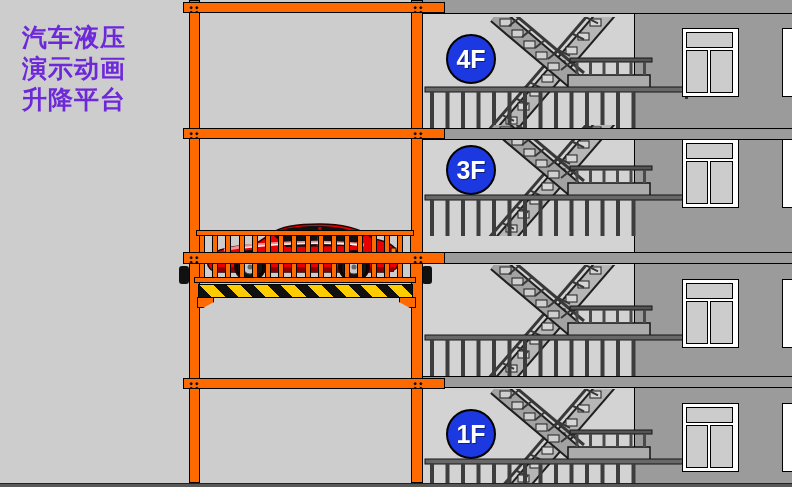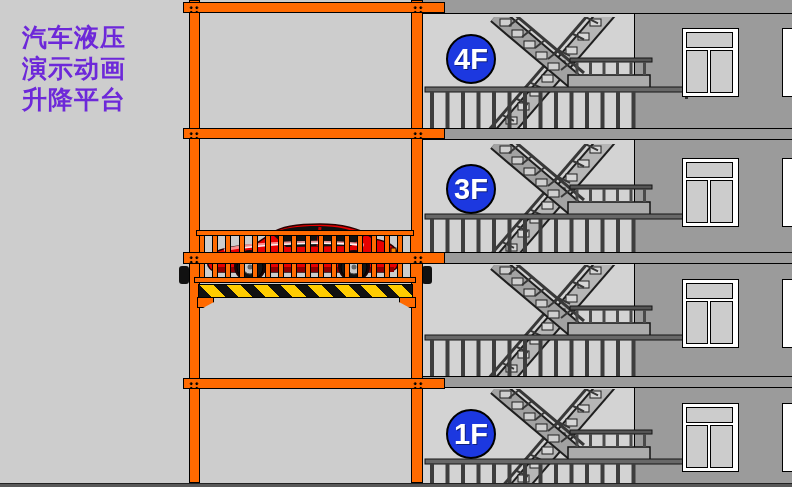--- a/index.html
+++ b/index.html
@@ -20,26 +20,26 @@
   
   #building{left:420px;top:0;width:372px;height:483px;z-index:1;
             background:linear-gradient(90deg,var(--stairwell-gray) 0 215px,var(--wall-gray) 215px);}
   #building .inner-wall-line{left:214px;top:0;width:1px;height:483px;background:#000;}
   .slab{left:420px;width:372px;height:10px;background:var(--slab-gray);
         border-top:1.5px solid #000;border-bottom:1.5px solid #000;z-index:2;}
   #roof-slab{top:0;height:12.5px;border-top:none;}
   #slab-1{top:128px;} #slab-2{top:252px;} #slab-3{top:376px;}
 
   .floor{left:420px;width:372px;overflow:hidden;z-index:2;}
-  #floor-4f{top:14px;height:114px;} #floor-3f{top:144px;height:111px;}
+  #floor-4f{top:14px;height:114px;} #floor-3f{top:125px;height:111px;}
   #floor-2f{top:265px;height:111px;} #floor-1f{top:389px;height:106px;}
 
   .badge{left:26px;top:20px;width:50px;height:50px;border-radius:50%;
          background:var(--badge-blue);border:2px solid #000;box-sizing:border-box;
-         color:var(--badge-text);font-weight:bold;font-size:29px;
+         color:var(--badge-text);font-weight:bold;font-size:25px;
          display:flex;align-items:center;justify-content:center;z-index:3;
          text-shadow:1px 1px 0 rgba(0,0,0,.45);}
   .stairs{left:0;top:0;width:372px;height:111px;z-index:1;}
   #floor-4f .stairs{top:3px;}
 
   .window{left:262px;top:14px;width:55px;height:67px;background:#fff;
           border:1.5px solid #000;z-index:2;}
   .window .pane{position:absolute;background:#ccc;border:1px solid #000;}
   .pane-top{left:3px;top:3px;width:45px;height:14px;}
   .pane-l{left:3px;top:21px;width:20px;height:41px;}

